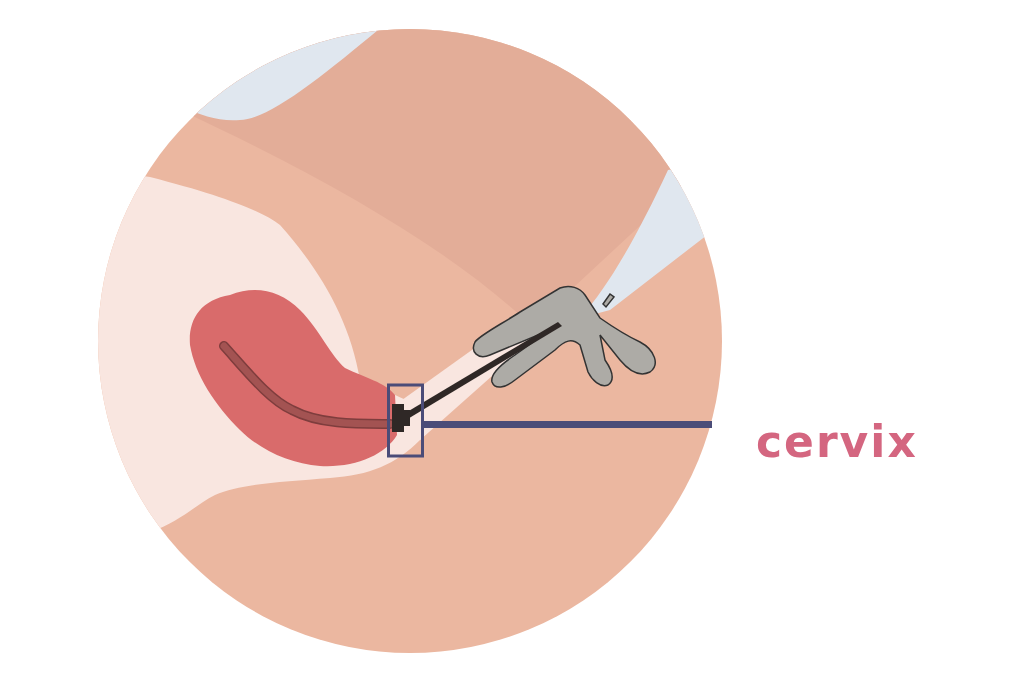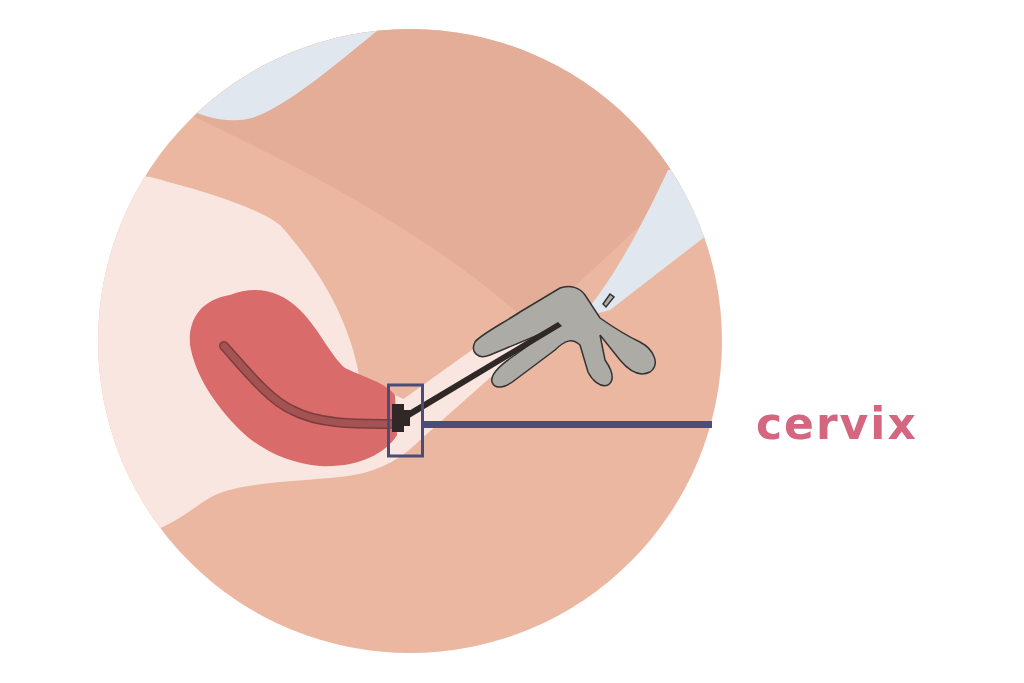--- a/index.html
+++ b/index.html
@@ -1,19 +1,19 @@
 <!DOCTYPE html>
 <html><head>
 <meta charset="utf-8">
 <style>
   html, body { margin:0; padding:0; background:#ffffff; }
   body { width:1024px; height:683px; position:relative; overflow:hidden; }
   #diagram { position:absolute; left:0; top:0; width:1024px; height:683px; }
   .label {
-    position:absolute; left:756px; top:398px;
+    position:absolute; left:756px; top:416px;
     font-family:"DejaVu Sans", sans-serif; font-weight:bold;
     font-size:44px; letter-spacing:2px; line-height:52px;
   }
 </style>
 </head>
 <body>
 
 <svg id="diagram" viewBox="0 0 1024 683" xmlns="http://www.w3.org/2000/svg">
   <defs>
     <clipPath id="circ">

